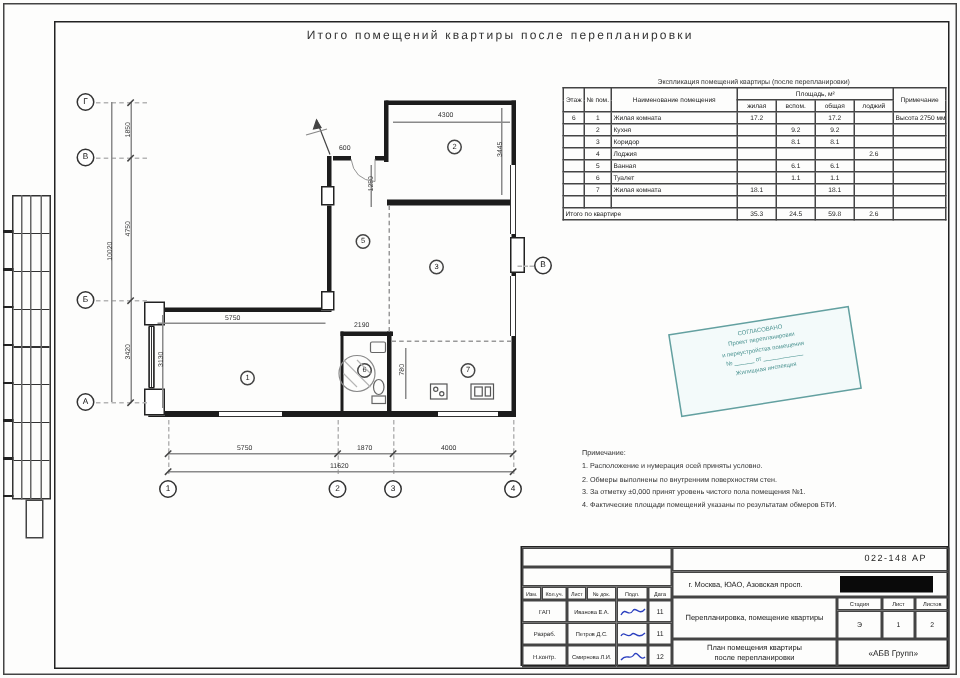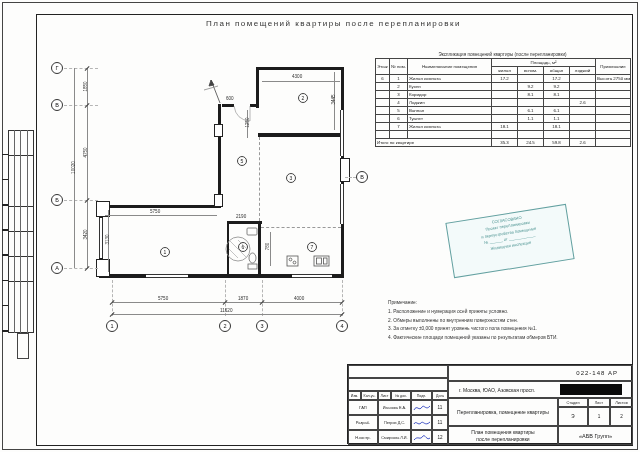--- a/index.html
+++ b/index.html
@@ -58,21 +58,21 @@
 <div class="sheet">
   <div class="outer-border"></div>
   <div class="edge-ticks"></div>
   <div class="strip"></div>
   <div class="strip-v" style="left:14px"></div>
   <div class="strip-v" style="left:20px"></div>
   <div class="strip-v" style="left:27px"></div>
   <div class="strip-sub"></div>
   <div class="frame"></div>
 
-  <div class="sheet-title">План помещений квартиры после перепланировки</div>
+  <div class="sheet-title">Итого помещений квартиры после перепланировки</div>
 
   <div class="w" style="left:257px;top:67px;width:87px;height:3px"></div>
   <div class="w" style="left:256px;top:67px;width:3px;height:41px"></div>
   <div class="w" style="left:341px;top:67px;width:3px;height:211px"></div>
   <div class="w" style="left:258px;top:133px;width:86px;height:4px"></div>
 
   <div class="w" style="left:222px;top:104px;width:12px;height:3px"></div>
   <div class="w" style="left:250px;top:104px;width:8px;height:3px"></div>
   <div class="w" style="left:218px;top:104px;width:3px;height:103px"></div>
 

